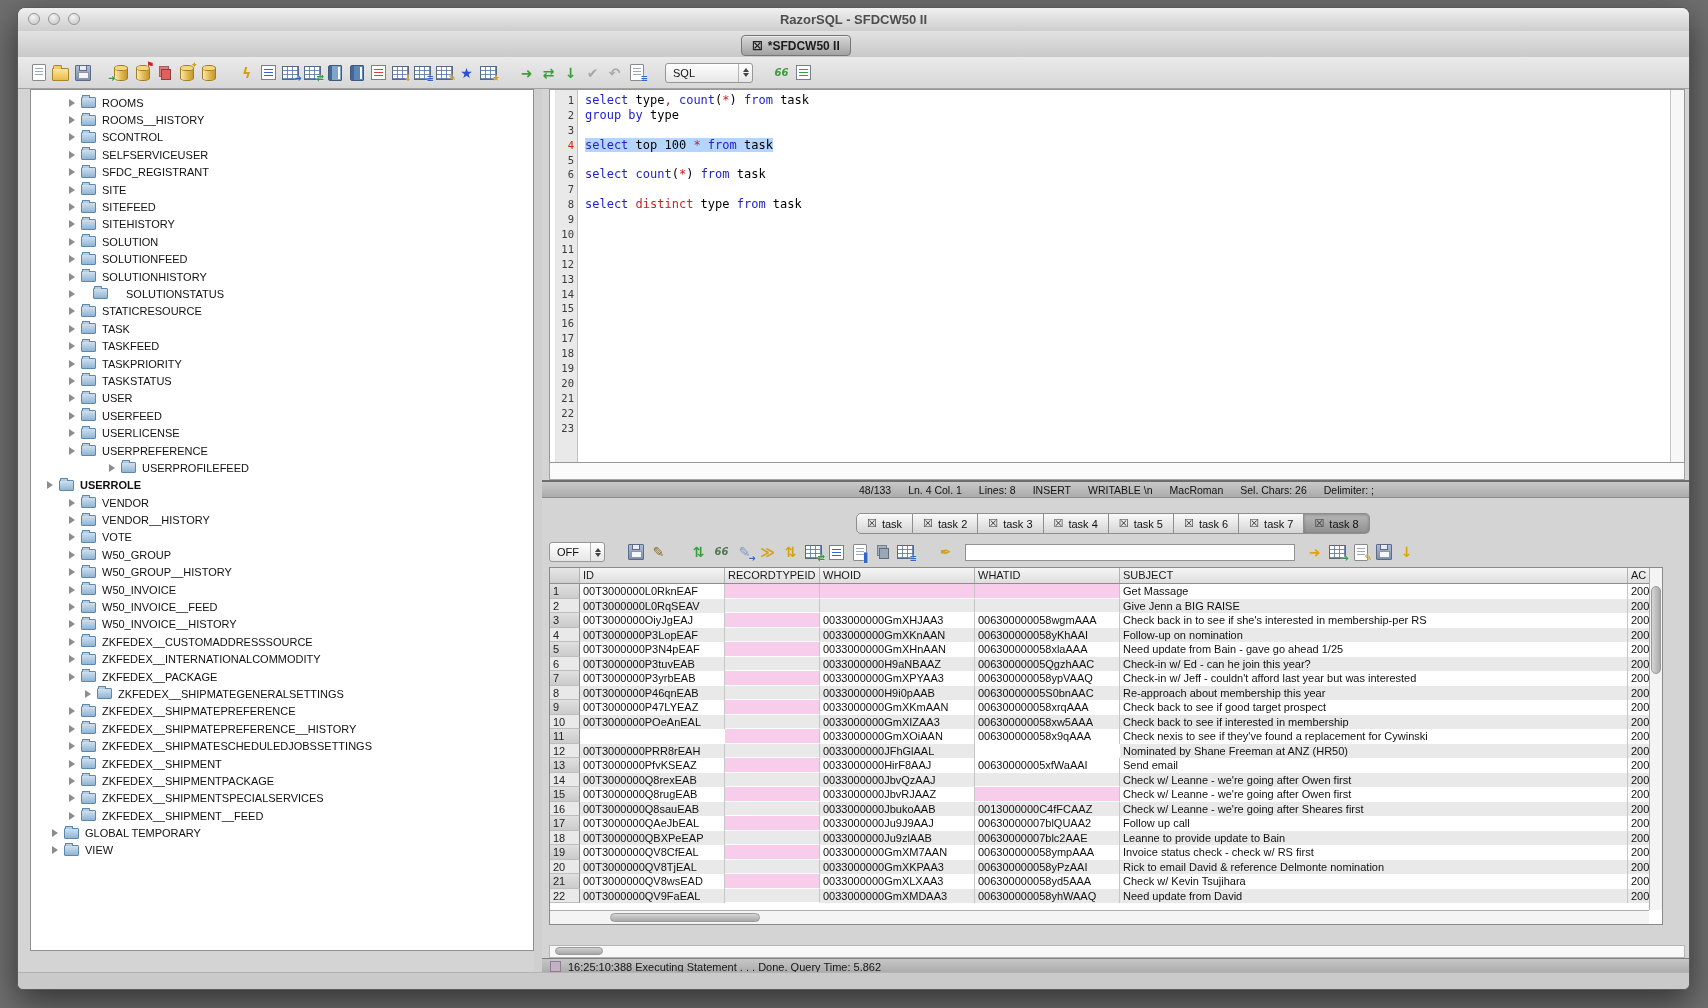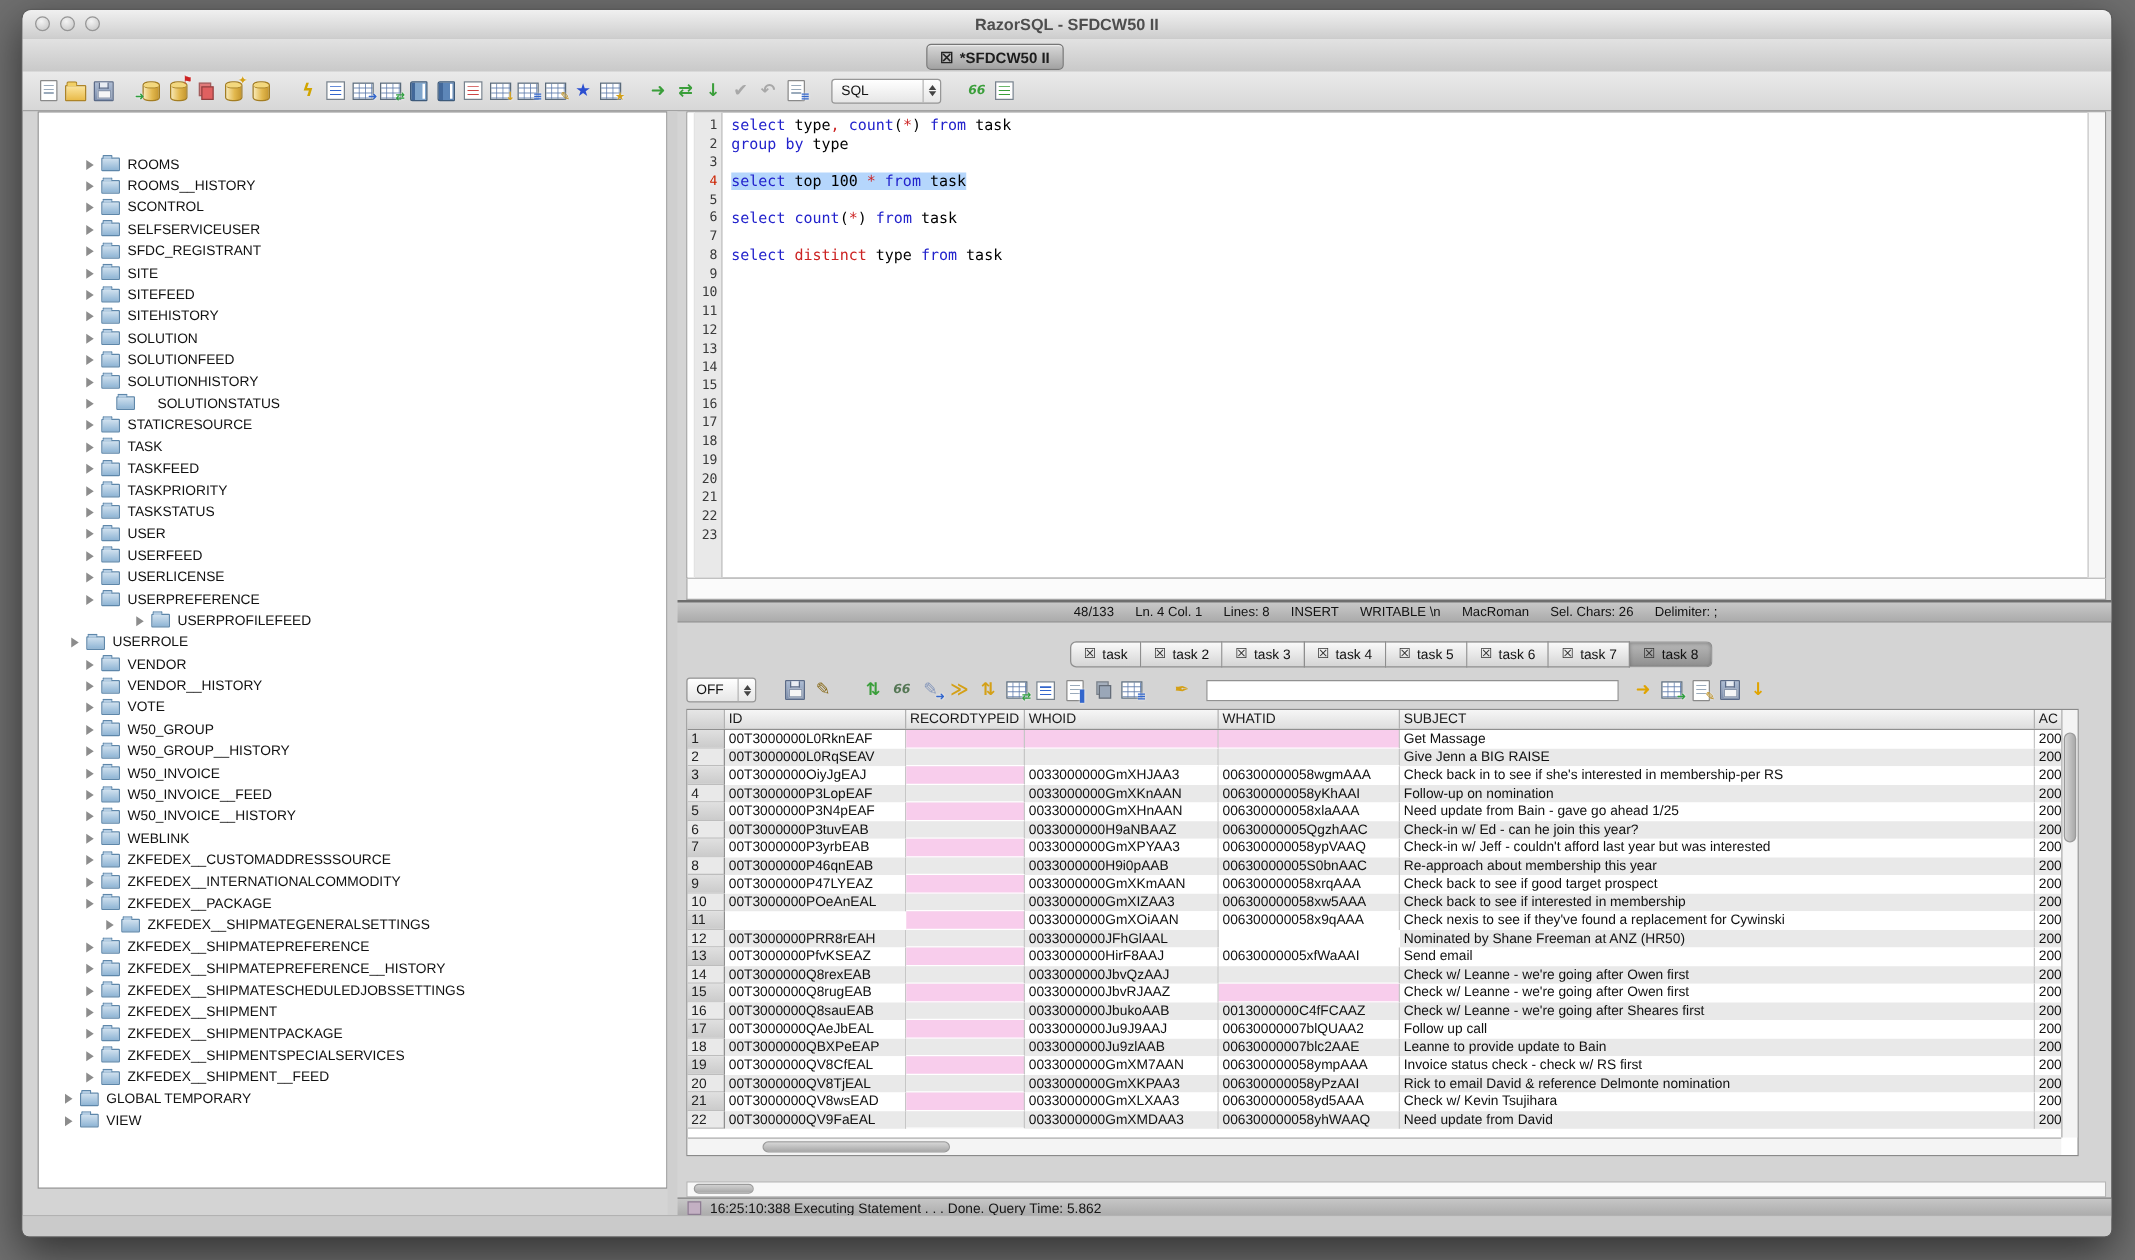--- a/index.html
+++ b/index.html
@@ -316,21 +316,21 @@
           <span class="g small" style="color: rgb(58, 158, 58);">66</span>
         </span>
         <span class="icon">
           <span class="sh-list" style="--c: #3a9e3a;"></span>
         </span>
       </span>
   </div>
 
   <div class="left-panel">
     <div id="tree">
-        <div class="tree-row" style="padding-left: 38px; margin-top: 29px;">
+        <div class="tree-row" style="padding-left: 38px;">
           <span class="disc"></span>
           <span class="tfolder"></span>
           <span class="tree-item-label">ROOMS</span>
         </div>
         <div class="tree-row" style="padding-left: 38px;">
           <span class="disc"></span>
           <span class="tfolder"></span>
           <span class="tree-item-label">ROOMS__HISTORY</span>
         </div>
         <div class="tree-row" style="padding-left: 38px;">
@@ -426,21 +426,21 @@
         <div class="tree-row" style="padding-left: 38px;">
           <span class="disc"></span>
           <span class="tfolder"></span>
           <span class="tree-item-label">USERPREFERENCE</span>
         </div>
         <div class="tree-row" style="padding-left: 38px; margin-left: 40px;">
           <span class="disc"></span>
           <span class="tfolder"></span>
           <span class="tree-item-label">USERPROFILEFEED</span>
         </div>
-        <div class="tree-row" style="padding-left: 26px;">
+        <div class="tree-row" style="padding-left: 16px; font-weight: bold;">
           <span class="disc"></span>
           <span class="tfolder"></span>
           <span class="tree-item-label">USERROLE</span>
         </div>
         <div class="tree-row" style="padding-left: 38px;">
           <span class="disc"></span>
           <span class="tfolder"></span>
           <span class="tree-item-label">VENDOR</span>
         </div>
         <div class="tree-row" style="padding-left: 38px;">
@@ -470,25 +470,20 @@
         </div>
         <div class="tree-row" style="padding-left: 38px;">
           <span class="disc"></span>
           <span class="tfolder"></span>
           <span class="tree-item-label">W50_INVOICE__FEED</span>
         </div>
         <div class="tree-row" style="padding-left: 38px;">
           <span class="disc"></span>
           <span class="tfolder"></span>
           <span class="tree-item-label">W50_INVOICE__HISTORY</span>
-        </div>
-        <div class="tree-row" style="padding-left: 38px;">
-          <span class="disc"></span>
-          <span class="tfolder"></span>
-          <span class="tree-item-label">WEBLINK</span>
         </div>
         <div class="tree-row" style="padding-left: 38px;">
           <span class="disc"></span>
           <span class="tfolder"></span>
           <span class="tree-item-label">ZKFEDEX__CUSTOMADDRESSSOURCE</span>
         </div>
         <div class="tree-row" style="padding-left: 38px;">
           <span class="disc"></span>
           <span class="tfolder"></span>
           <span class="tree-item-label">ZKFEDEX__INTERNATIONALCOMMODITY</span>

